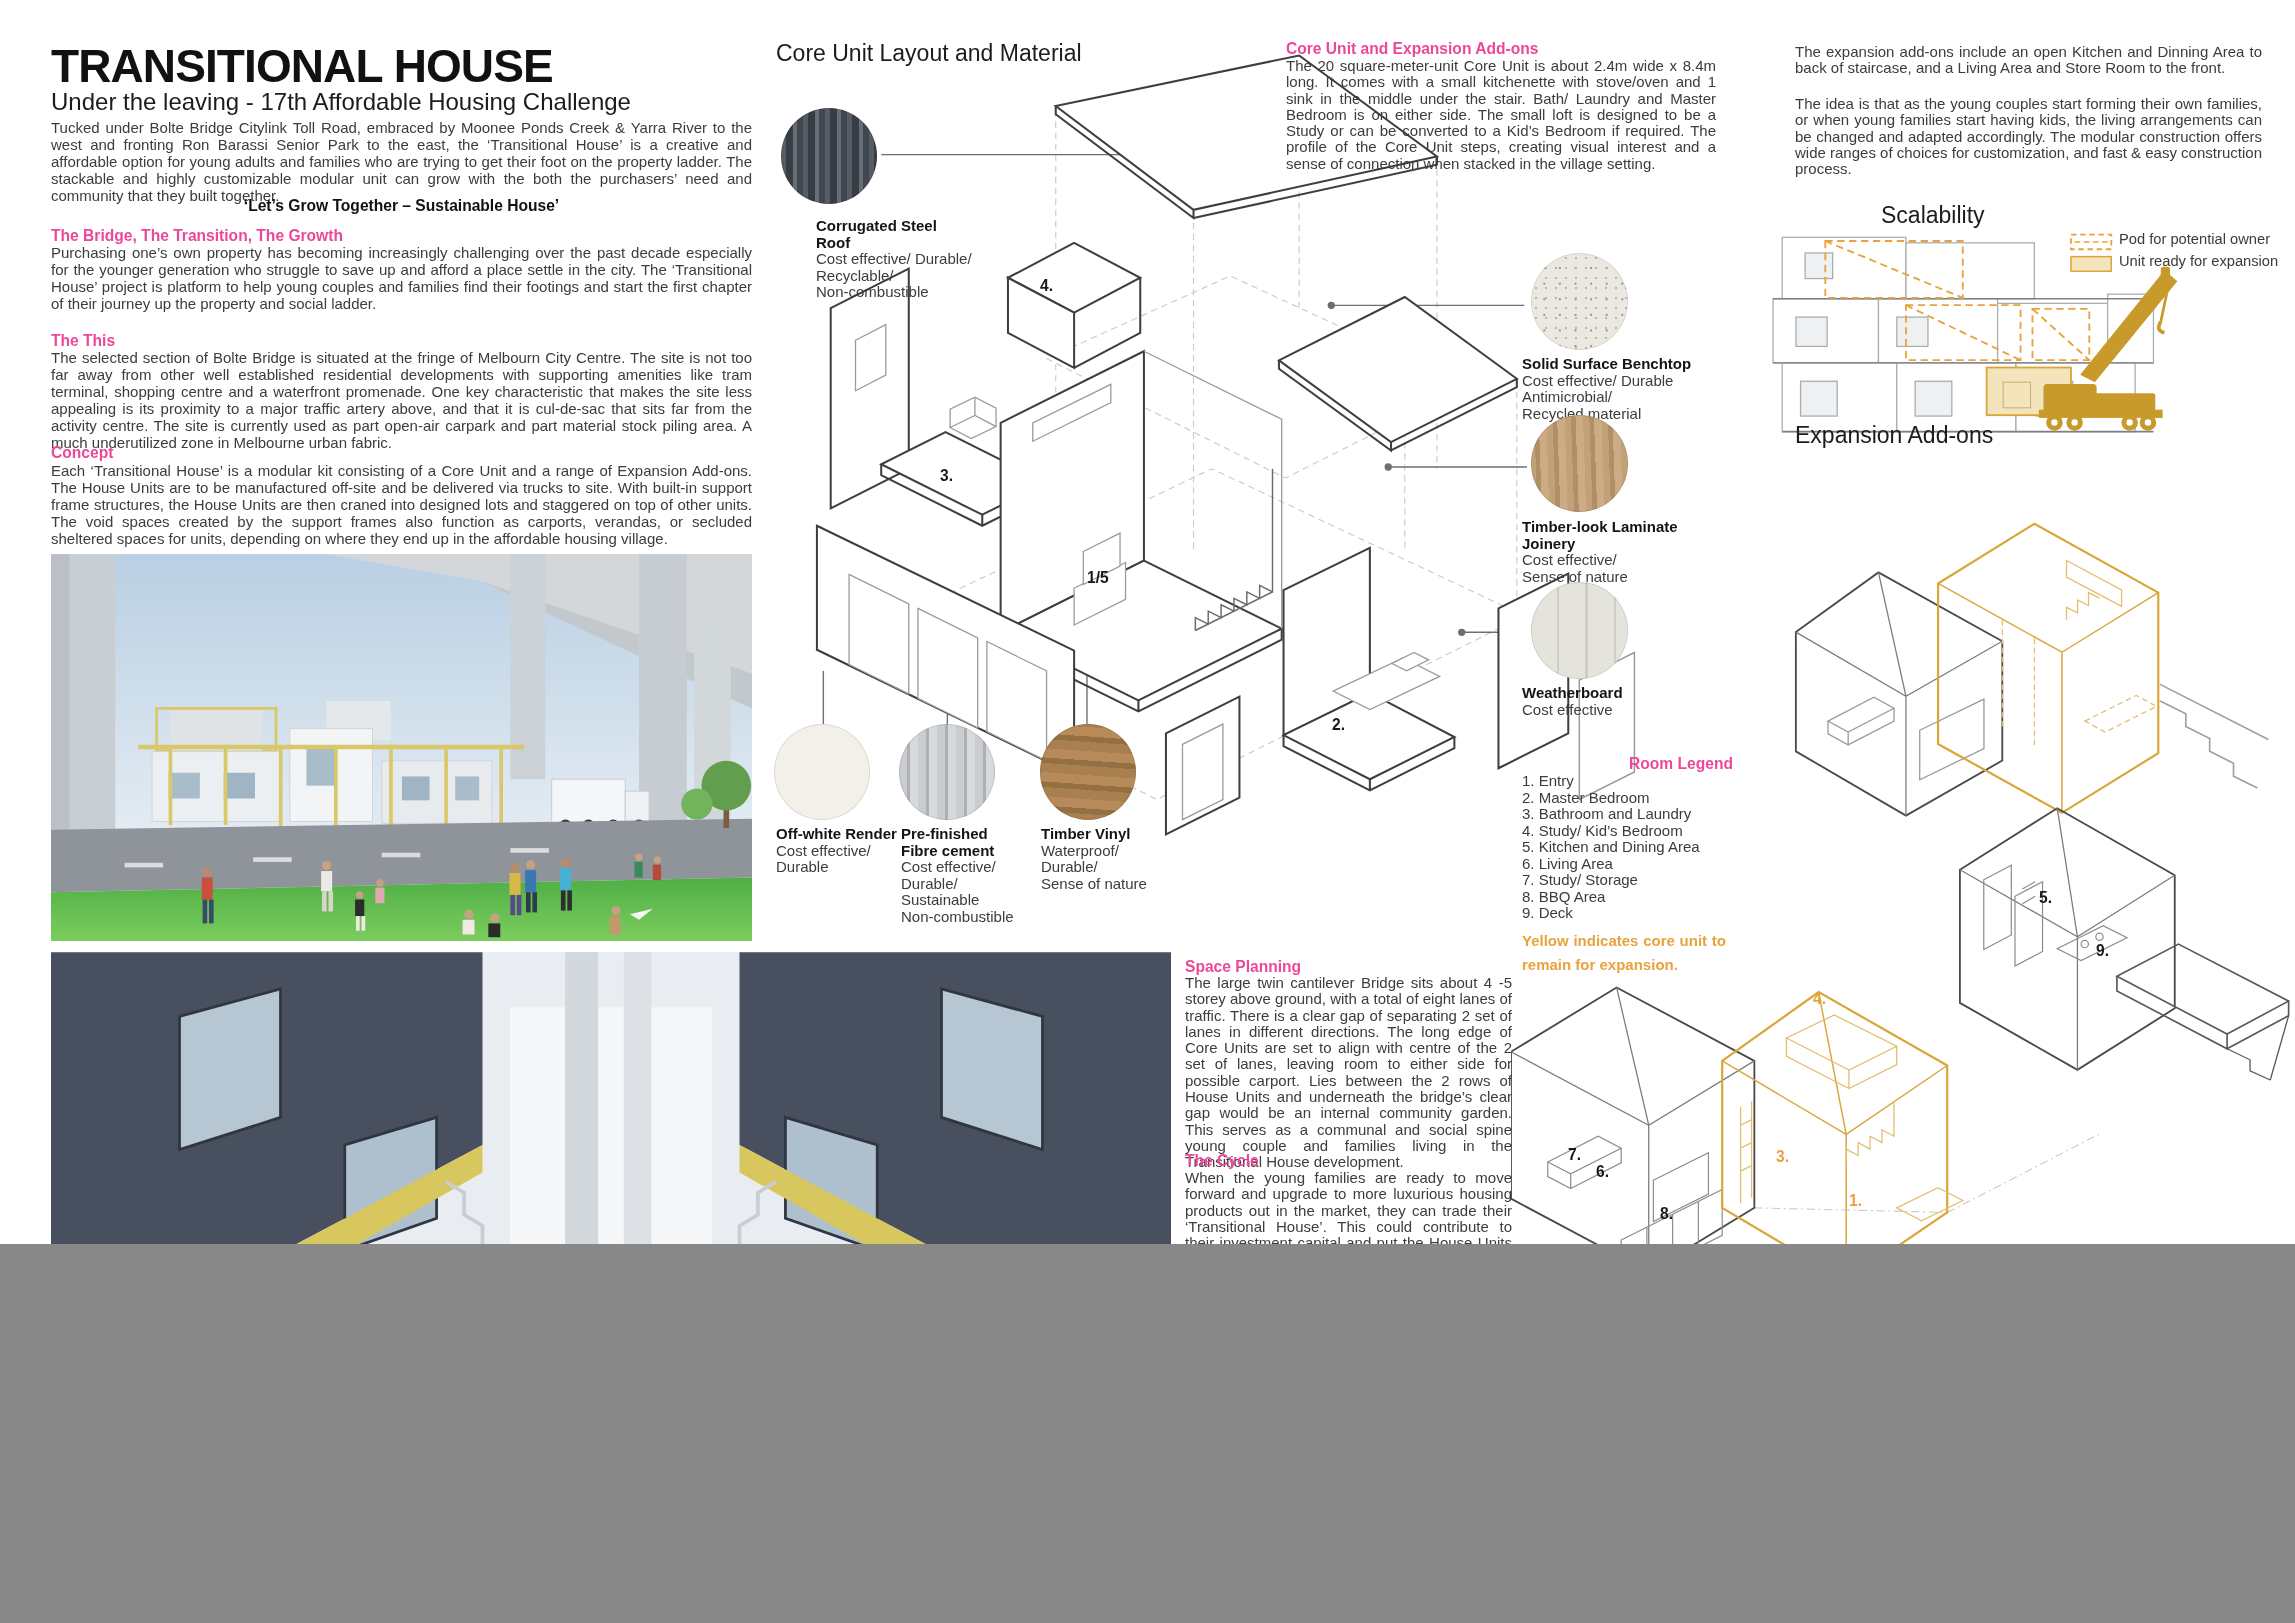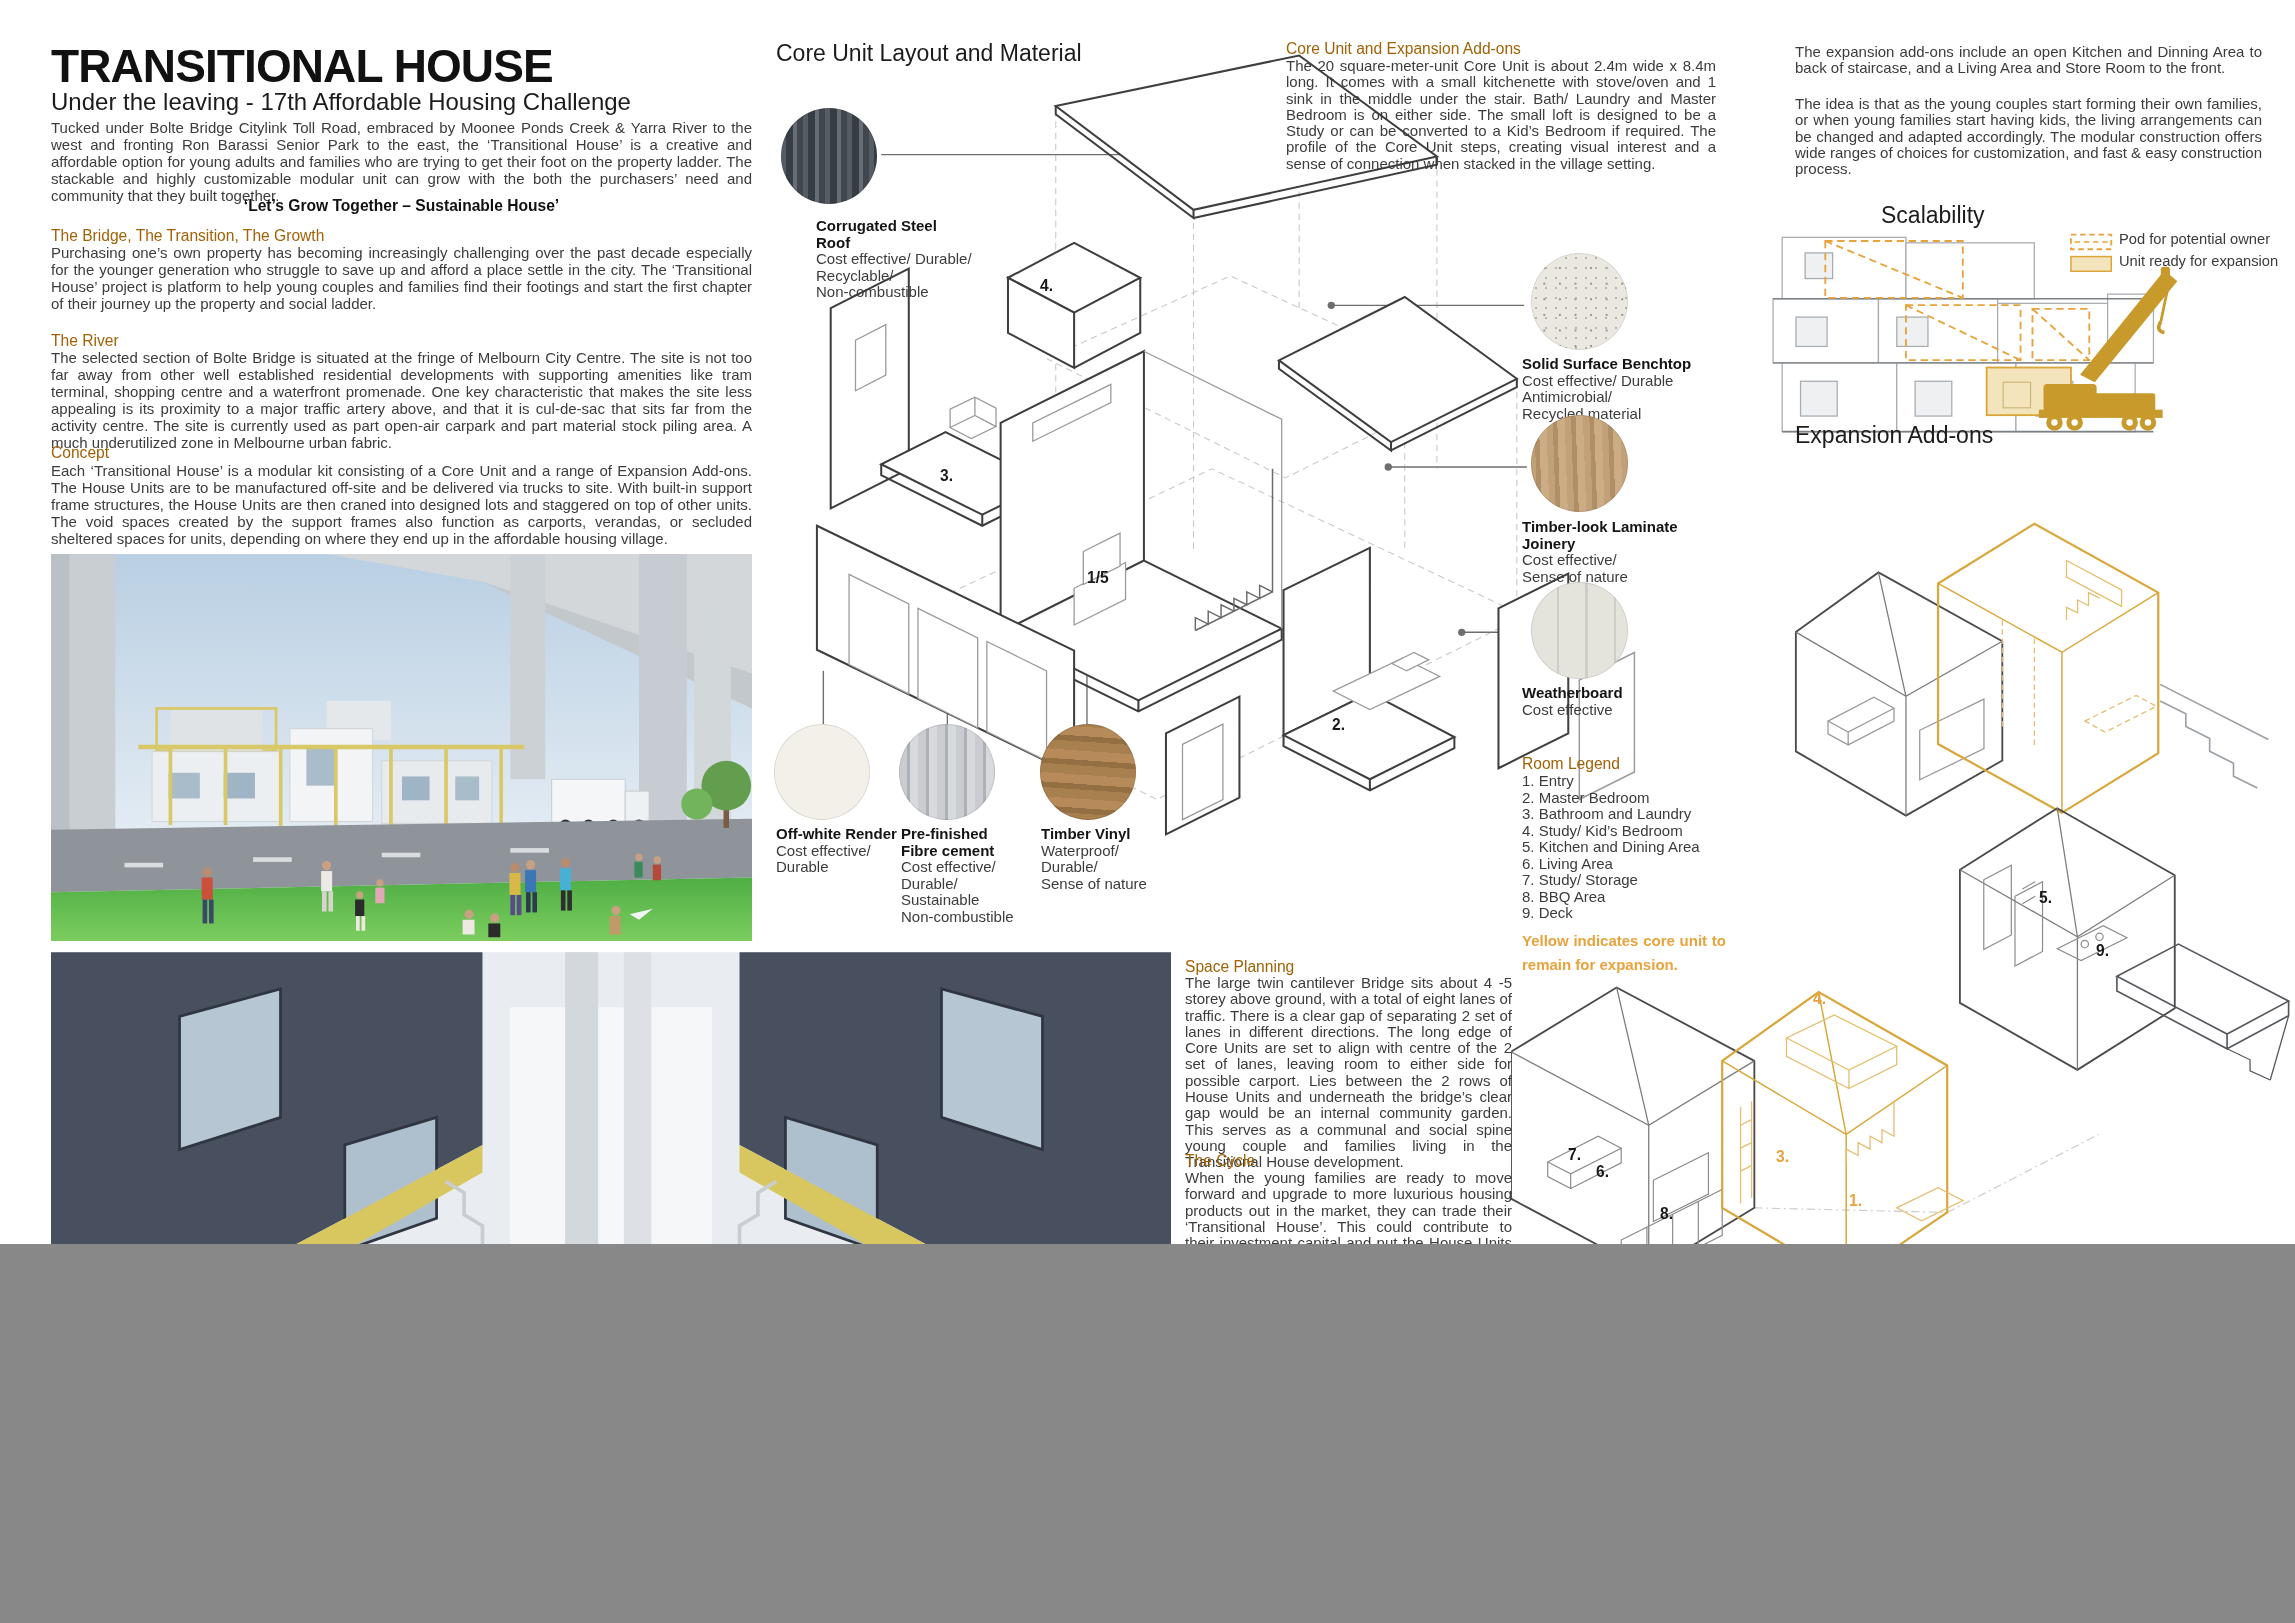--- a/index.html
+++ b/index.html
@@ -2,21 +2,21 @@
 <html style="font-size:14.7px"><head>
 <meta charset="utf-8">
 <style>
   html,body{margin:0;padding:0;background:#888;}
   #poster{position:relative;width:2296px;height:1244px;background:#ffffff;overflow:hidden;
           font-family:"Liberation Sans",sans-serif;color:#3b3b3b;padding-left:33px;}
   .abs{position:absolute;}
   .title{font-size:46px;font-weight:bold;letter-spacing:-0.9px;color:#111;}
   .subtitle{font-size:24px;color:#1c1c1c;}
   .h2{font-size:23px;color:#1c1c1c;}
-  .h3{font-size:15.6px;font-weight:normal;color:#a16207;}
+  .h3{font-size:15.6px;font-weight:bold;color:#ec4899;text-align:right;}
   .body{font-size:15px;line-height:17px;text-align:justify;color:#3c3c3c;}
   .body2{font-size:15px;line-height:16.3px;text-align:justify;color:#3c3c3c;}
   .tagline{font-size:15.6px;font-weight:bold;text-align:center;color:#111;}
   .mat-circle{position:absolute;border-radius:50%;box-shadow:inset 0 0 0 0.9px rgba(0,0,0,.10);}
   .mat-name{font-size:15px;line-height:16.5px;font-weight:bold;color:#141414;}
   .mat-prop{font-size:15px;line-height:16.5px;color:#3c3c3c;}
   .lbl{position:absolute;font-size:15.6px;font-weight:bold;color:#1a1a1a;}
   .lbl-y{color:#E8A33D;}
   .legend-text{font-size:14.7px;color:#3b3b3b;line-height:16.5px;}
   .note{font-size:15px;line-height:24px;font-weight:bold;color:#E8A33D;text-align:justify;}
@@ -36,21 +36,21 @@
 <div id="poster">
 
   <div class="abs title" style="left:51px;top:39px;">TRANSITIONAL HOUSE</div>
   <div class="abs subtitle" style="left:51px;top:88px;">Under the leaving - 17th Affordable Housing Challenge</div>
   <div class="abs body" style="left:51px;top:119px;width:701px;">Tucked under Bolte Bridge Citylink Toll Road, embraced by Moonee Ponds Creek &amp; Yarra River to the west and fronting Ron Barassi Senior Park to the east, the ‘Transitional House’ is a creative and affordable option for young adults and families who are trying to get their foot on the property ladder.  The stackable and highly customizable modular unit can grow with the both the purchasers’ need and community that they built together.</div>
   <div class="abs tagline" style="left:51px;top:197px;width:701px;">‘Let’s Grow Together – Sustainable House’</div>
 
   <div class="abs h3" style="left:51px;top:227px;">The Bridge, The Transition, The Growth</div>
   <div class="abs body" style="left:51px;top:244px;width:701px;">Purchasing one’s own property has becoming increasingly challenging over the past decade especially for the younger generation who struggle to save up and afford a place settle in the city.  The ‘Transitional House’ project is platform to help young couples and families find their footings and start the first chapter of their journey up the property and social ladder.</div>
 
-  <div class="abs h3" style="left:51px;top:332px;">The River</div>
+  <div class="abs h3" style="left:51px;top:332px;">The This</div>
   <div class="abs body" style="left:51px;top:349px;width:701px;">The selected section of Bolte Bridge is situated at the fringe of Melbourn City Centre. The site is not too far away from other well established residential developments with supporting amenities like tram terminal, shopping centre and a waterfront promenade.  One key characteristic that makes the site less appealing is its proximity to a major traffic artery above, and that it is cul-de-sac that sits far from the activity centre.  The site is currently used as part open-air carpark and part material stock piling area.  A much underutilized zone in Melbourne urban fabric.</div>
 
   <div class="abs h3" style="left:51px;top:444px;">Concept</div>
   <div class="abs body" style="left:51px;top:462px;width:701px;">Each ‘Transitional House’ is a modular kit consisting of a Core Unit and a range of Expansion Add-ons.  The House Units are to be manufactured off-site and be delivered via trucks to site.  With built-in support frame structures, the House Units are then craned into designed lots and staggered on top of other units.  The void spaces created by the support frames also function as carports, verandas, or secluded sheltered spaces for units, depending on where they end up in the affordable housing village.</div>
 
   <div class="abs" style="left:51px;top:554px;width:701px;height:387px;">
     <svg width="701" height="387" viewBox="0 0 763 421">
       <defs>
         <linearGradient id="sky1" x1="0" y1="0" x2="0" y2="1">
           <stop offset="0" stop-color="#b9cfe3"></stop>

